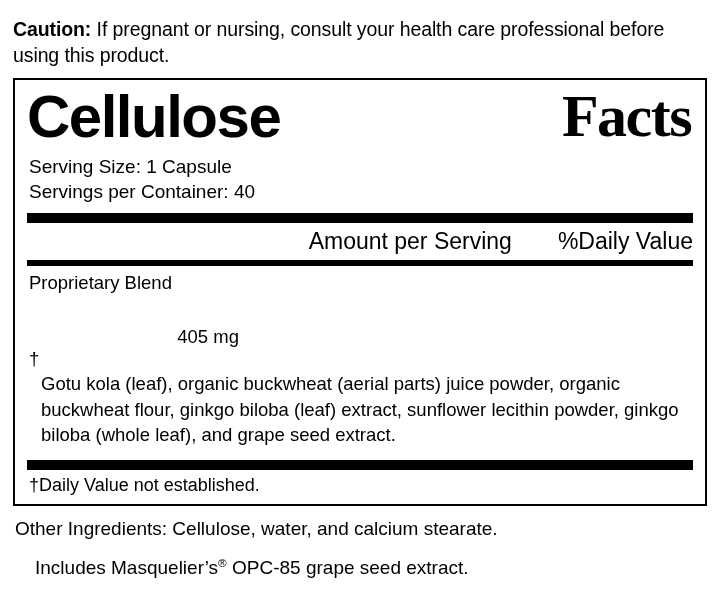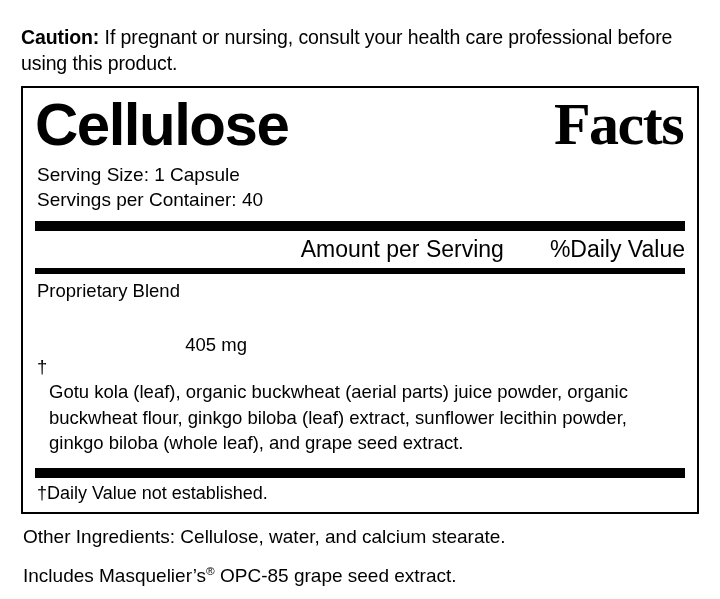--- a/index.html
+++ b/index.html
@@ -12,21 +12,21 @@
     height: 599px;
     font-family: "Liberation Sans", sans-serif;
     color: #000000;
     -webkit-font-smoothing: antialiased;
   }
   .page {
     position: relative;
     width: 720px;
     height: 531px;
     box-sizing: border-box;
-    padding: 17px;
+    padding: 9px;
   }
 
   
   .caution {
     font-size: 19.5px;
     line-height: 1.32;
     padding: 8px 6px 0 4px;
     letter-spacing: -0.1px;
   }
   .caution .lead {
@@ -123,20 +123,21 @@
   .below {
     padding: 0 4px;
   }
   .other-ing {
     font-size: 19px;
     padding: 12px 2px 0 2px;
   }
   .includes {
     font-size: 19px;
     padding: 17px 2px 0 2px;
+    margin-left: 20px;
   }
   .page-num {
     font-size: 19px;
     padding: 18px 2px 0 2px;
   }
   sup {
     font-size: 0.62em;
     vertical-align: super;
     line-height: 0;
   }

